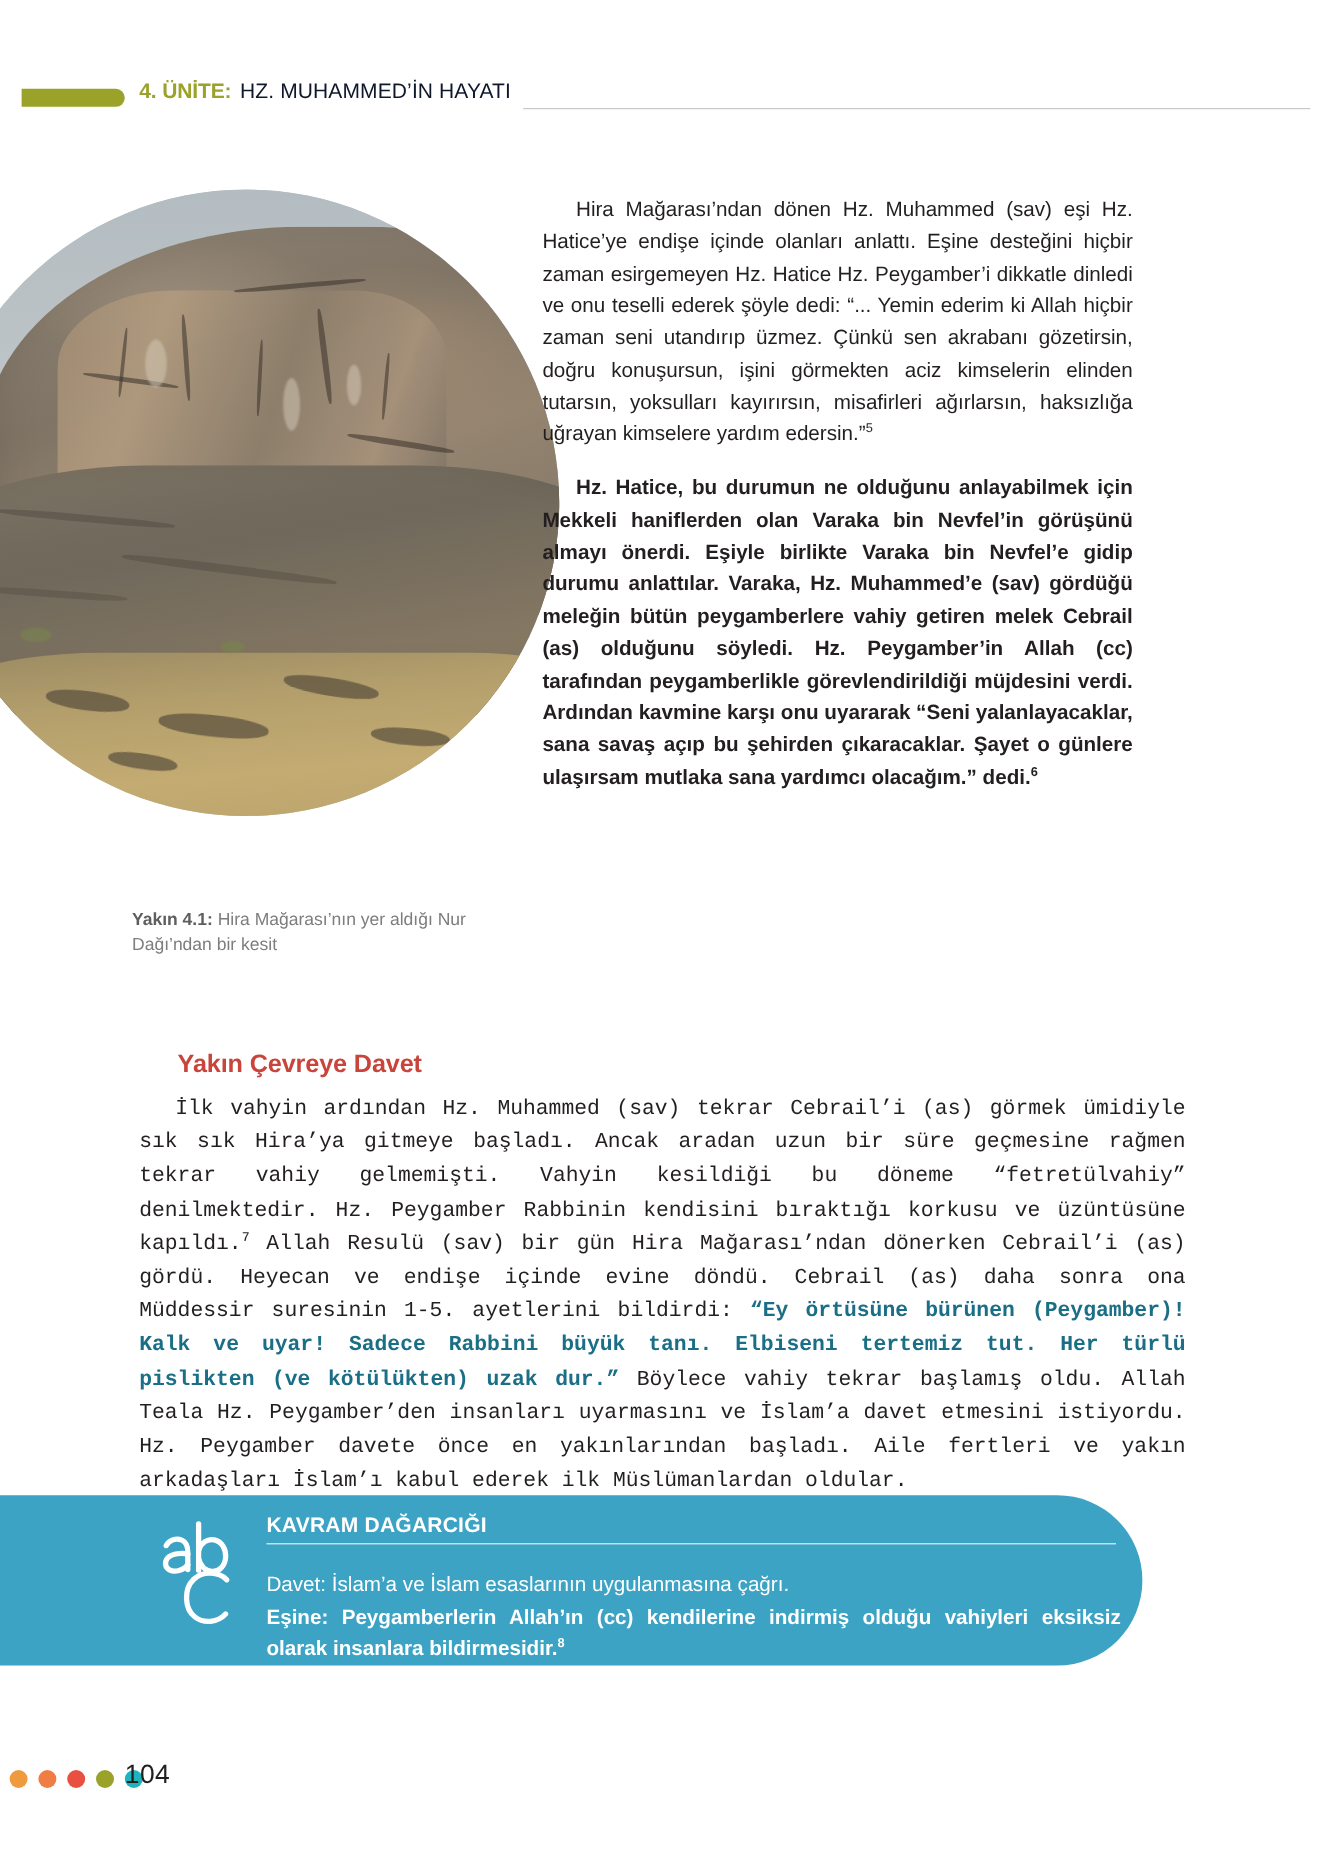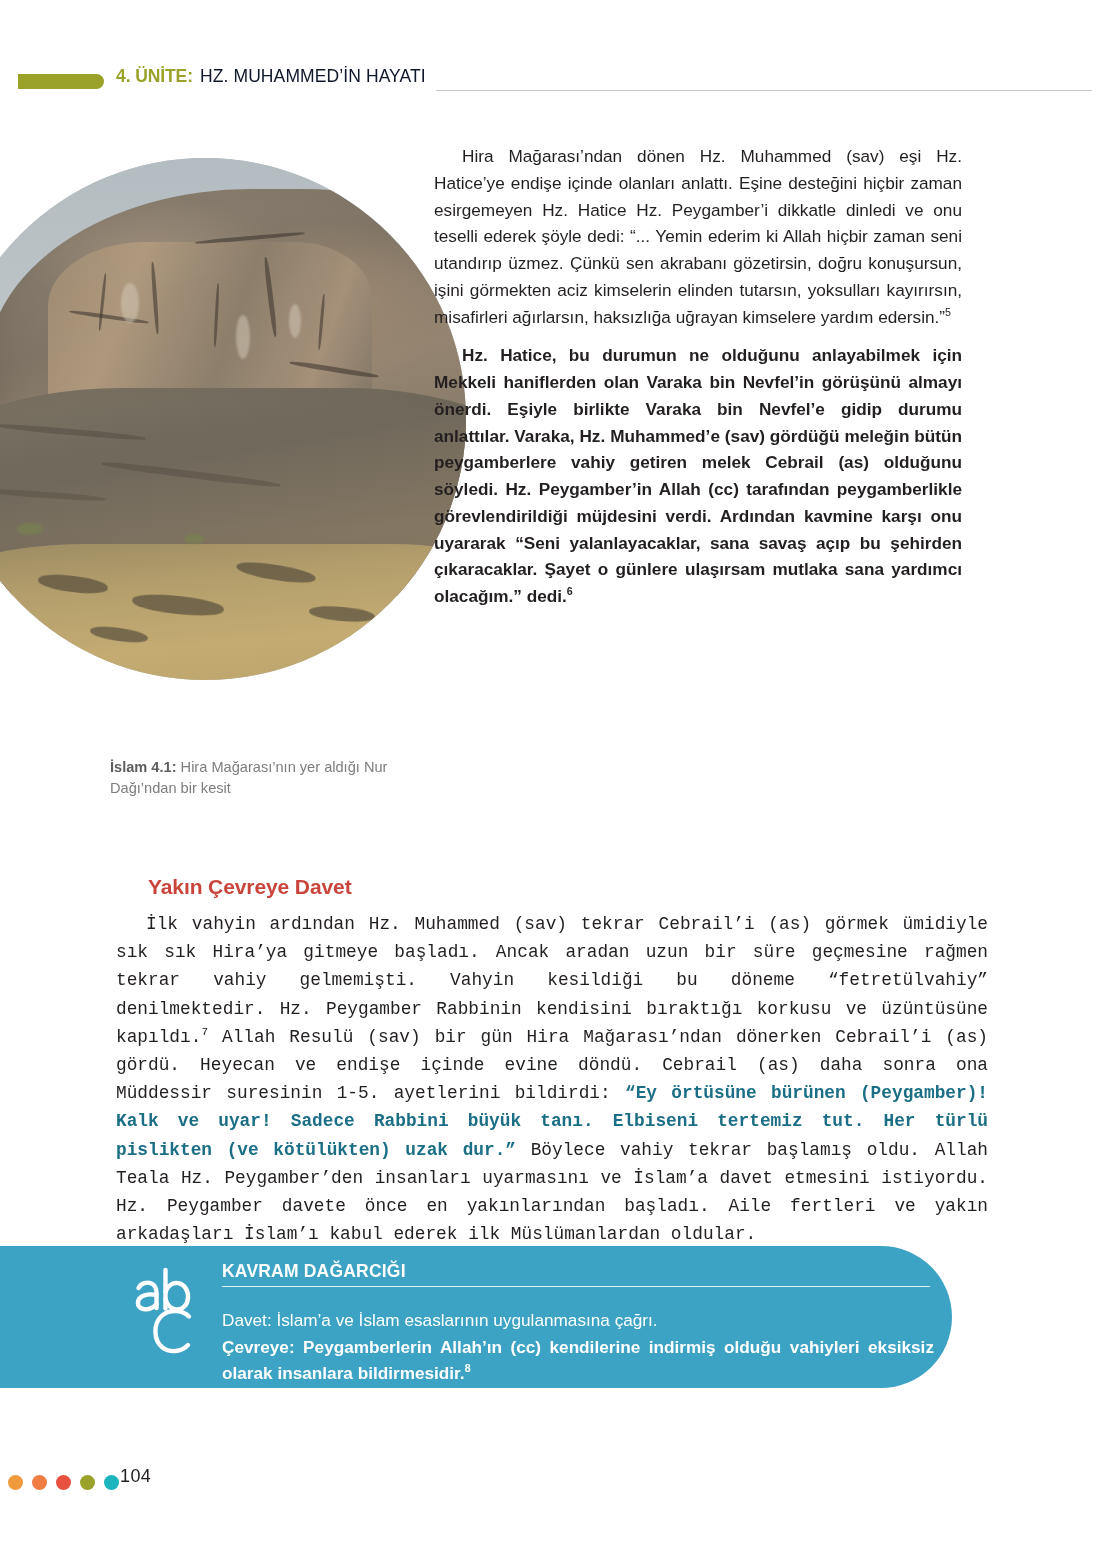--- a/index.html
+++ b/index.html
@@ -163,21 +163,21 @@
   .col-right {
     position: absolute;
     left: 434px;
     top: 143px;
     width: 528px;
     font-size: 17.2px;
     line-height: 1.555;
     text-align: justify;
     color: #231f20;
   }
-  .col-right p { margin: 0; text-indent: 0; }
+  .col-right p { margin: 18px; text-indent: 0; }
   .col-right p.p1 { text-align: justify; }
   .col-right p.p2 { margin-top: 12px; font-weight: bold; }
   .col-right .ind { display: inline-block; width: 28px; }
   sup { font-size: 0.62em; vertical-align: super; line-height: 0; }
 
   
   .section-heading {
     position: absolute;
     left: 148px;
     top: 875px;
@@ -268,23 +268,23 @@
     display: flex;
     gap: 9px;
   }
   .footer-dots .dot {
     width: 15px;
     height: 15px;
     border-radius: 50%;
   }
   .page-number {
     position: absolute;
-    left: 120px;
+    left: 104px;
     top: 1466px;
-    font-size: 18px;
+    font-size: 22px;
     color: #231f20;
     letter-spacing: 0.4px;
   }
 </style>
 </head>
 <body>
 
 <div class="page-header">
   <div class="header-bar"></div>
   <span class="header-unit">4. ÜNİTE:</span>
@@ -319,21 +319,21 @@
   <div class="ground-rocks" style="left:18%;top:80%;width:70px;height:16px;transform:rotate(7deg);"></div>
   <div class="ground-rocks" style="left:36%;top:84%;width:92px;height:18px;transform:rotate(6deg);"></div>
   <div class="ground-rocks" style="left:56%;top:78%;width:80px;height:15px;transform:rotate(9deg);"></div>
   <div class="ground-rocks" style="left:70%;top:86%;width:66px;height:14px;transform:rotate(5deg);"></div>
   <div class="ground-rocks" style="left:28%;top:90%;width:58px;height:13px;transform:rotate(8deg);"></div>
   <div class="grass" style="left:14%;top:70%;width:26px;height:12px;"></div>
   <div class="grass" style="left:46%;top:72%;width:20px;height:10px;"></div>
 </div>
 
 <div class="caption">
-  <b>İslam 4.1:</b><span> Hira Mağarası’nın yer aldığı Nur Dağı’ndan bir kesit</span>
+  <b>Yakın 4.1:</b><span> Hira Mağarası’nın yer aldığı Nur Dağı’ndan bir kesit</span>
 </div>
 
 <div class="col-right">
   <p class="p1"><span class="ind"></span><span>Hira Mağarası’ndan dönen Hz. Muhammed (sav) eşi Hz. Hatice’ye endişe içinde olanları anlattı. Eşine desteğini hiçbir zaman esirgemeyen Hz. Hatice Hz. Peygamber’i dikkatle dinledi ve onu teselli ederek şöyle dedi: “... Yemin ederim ki Allah hiçbir zaman seni utandırıp üzmez. Çünkü sen akrabanı gözetirsin, doğru konuşursun, işini görmekten aciz kimselerin elinden tutarsın, yoksulları kayırırsın, misafirleri ağırlarsın, haksızlığa uğrayan kimselere yardım edersin.”</span><sup>5</sup></p>
   <p class="p2"><span class="ind"></span><span>Hz. Hatice, bu durumun ne olduğunu anlayabilmek için Mekkeli haniflerden olan Varaka bin Nevfel’in görüşünü almayı önerdi. Eşiyle birlikte Varaka bin Nevfel’e gidip durumu anlattılar. Varaka, Hz. Muhammed’e (sav) gördüğü meleğin bütün peygamberlere vahiy getiren melek Cebrail (as) olduğunu söyledi. Hz. Peygamber’in Allah (cc) tarafından peygamberlikle görevlendirildiği müjdesini verdi. Ardından kavmine karşı onu uyararak “Seni yalanlayacaklar, sana savaş açıp bu şehirden çıkaracaklar. Şayet o günlere ulaşırsam mutlaka sana yardımcı olacağım.” dedi.</span><sup>6</sup></p>
 </div>
 
 <div class="section-heading">Yakın Çevreye Davet</div>
 
 <div class="body-text">
@@ -358,21 +358,21 @@
 </div>
 
 <div class="kavram-title">KAVRAM DAĞARCIĞI</div>
 <div class="kavram-rule"></div>
 
 <div class="kavram-line1">
   <span>Davet:</span><span> İslam’a ve İslam esaslarının uygulanmasına çağrı.</span>
 </div>
 
 <div class="kavram-line2">
-  <span>Çevreye:</span><span class="reg"> Peygamberlerin Allah’ın (cc) kendilerine indirmiş olduğu vahiyleri eksiksiz olarak insanlara bildirmesidir.</span><sup>8</sup>
+  <span>Eşine:</span><span class="reg"> Peygamberlerin Allah’ın (cc) kendilerine indirmiş olduğu vahiyleri eksiksiz olarak insanlara bildirmesidir.</span><sup>8</sup>
 </div>
 
 <div class="footer-dots">
   <div class="dot" style="background: rgb(239, 154, 61);"></div>
   <div class="dot" style="background: rgb(240, 125, 68);"></div>
   <div class="dot" style="background: rgb(232, 81, 63);"></div>
   <div class="dot" style="background: rgb(154, 162, 42);"></div>
   <div class="dot" style="background: rgb(28, 181, 189);"></div>
 </div>
 <div class="page-number">104</div>

